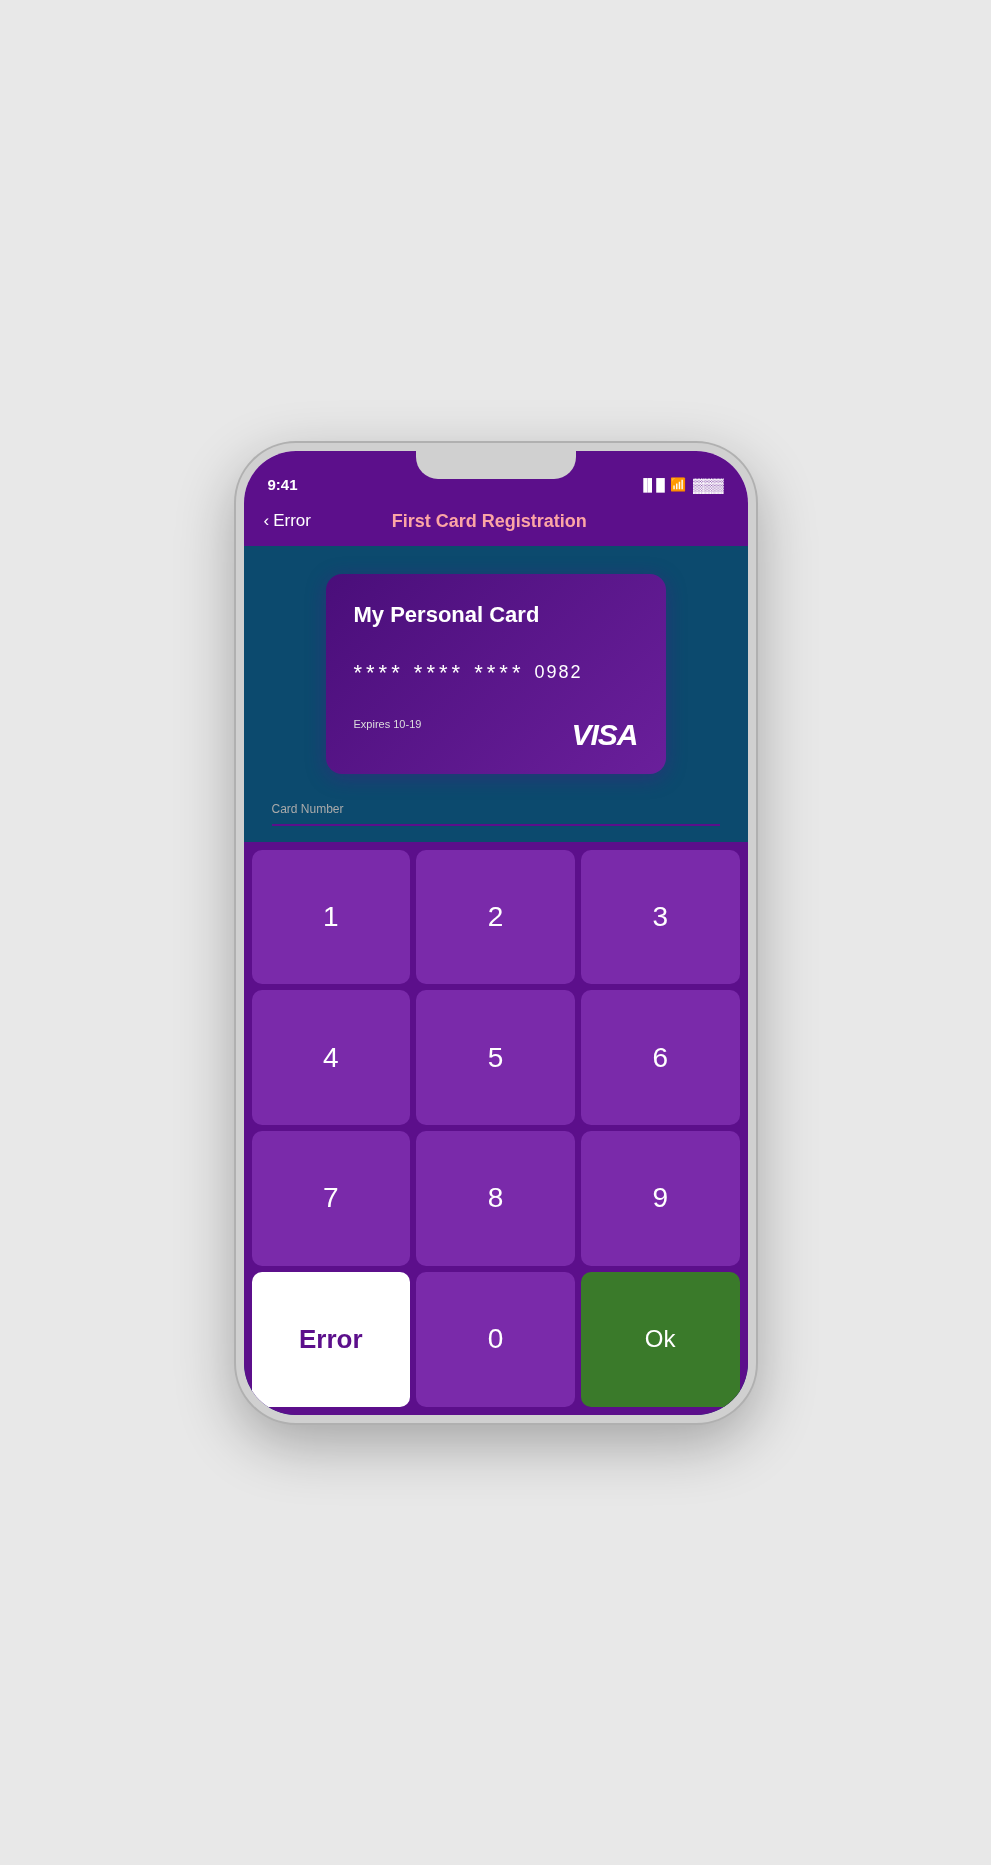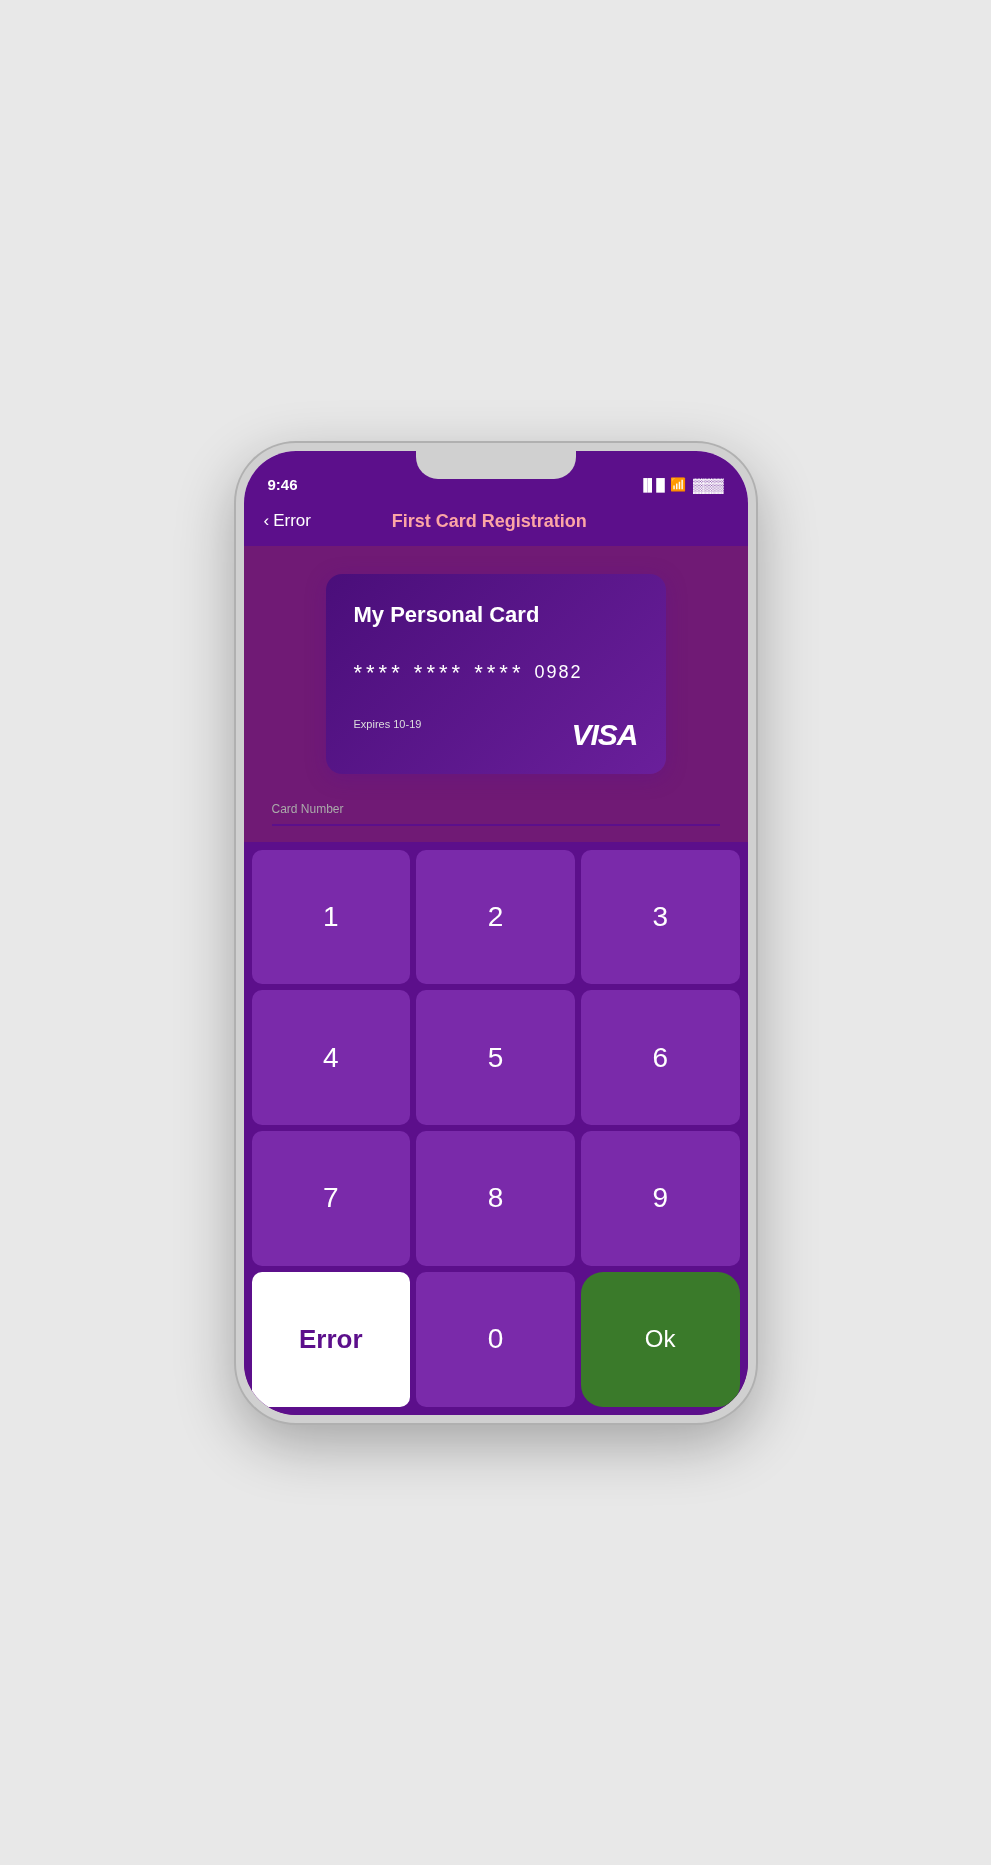--- a/index.html
+++ b/index.html
@@ -84,21 +84,21 @@
       font-size: 18px;
       font-weight: 700;
     }
     .nav-spacer {
       width: 60px;
     }
 
     
     .content {
       flex: 1;
-      background: #701a75;
+      background: #0c4a6e;
       display: flex;
       flex-direction: column;
       overflow: hidden;
     }
 
     
     .card-section {
       padding: 28px 28px 20px;
       display: flex;
       justify-content: center;
@@ -207,36 +207,35 @@
       color: #5c0f8b;
       font-size: 26px;
       font-weight: 600;
     }
 
     .num-btn.ok-btn {
       background: #3a7a2a;
       color: #fff;
       font-size: 24px;
       font-weight: 500;
-      border-radius: 22px;
     }
 
     
     .signal-bars { font-size: 12px; }
     .wifi-icon { font-size: 13px; }
     .battery-icon { font-size: 14px; }
   </style>
 </head>
 <body>
 
 <div class="phone-frame">
   <div class="notch"></div>
 
   <div class="status-bar">
-    <span class="status-time">9:46</span>
+    <span class="status-time">9:41</span>
     <div class="status-icons">
       <span class="signal-bars">▐▌█</span>
       <span class="wifi-icon">📶</span>
       <span class="battery-icon">▓▓▓</span>
     </div>
   </div>
 
   <div class="nav-bar">
     <div class="nav-back">
       <span>‹</span>

